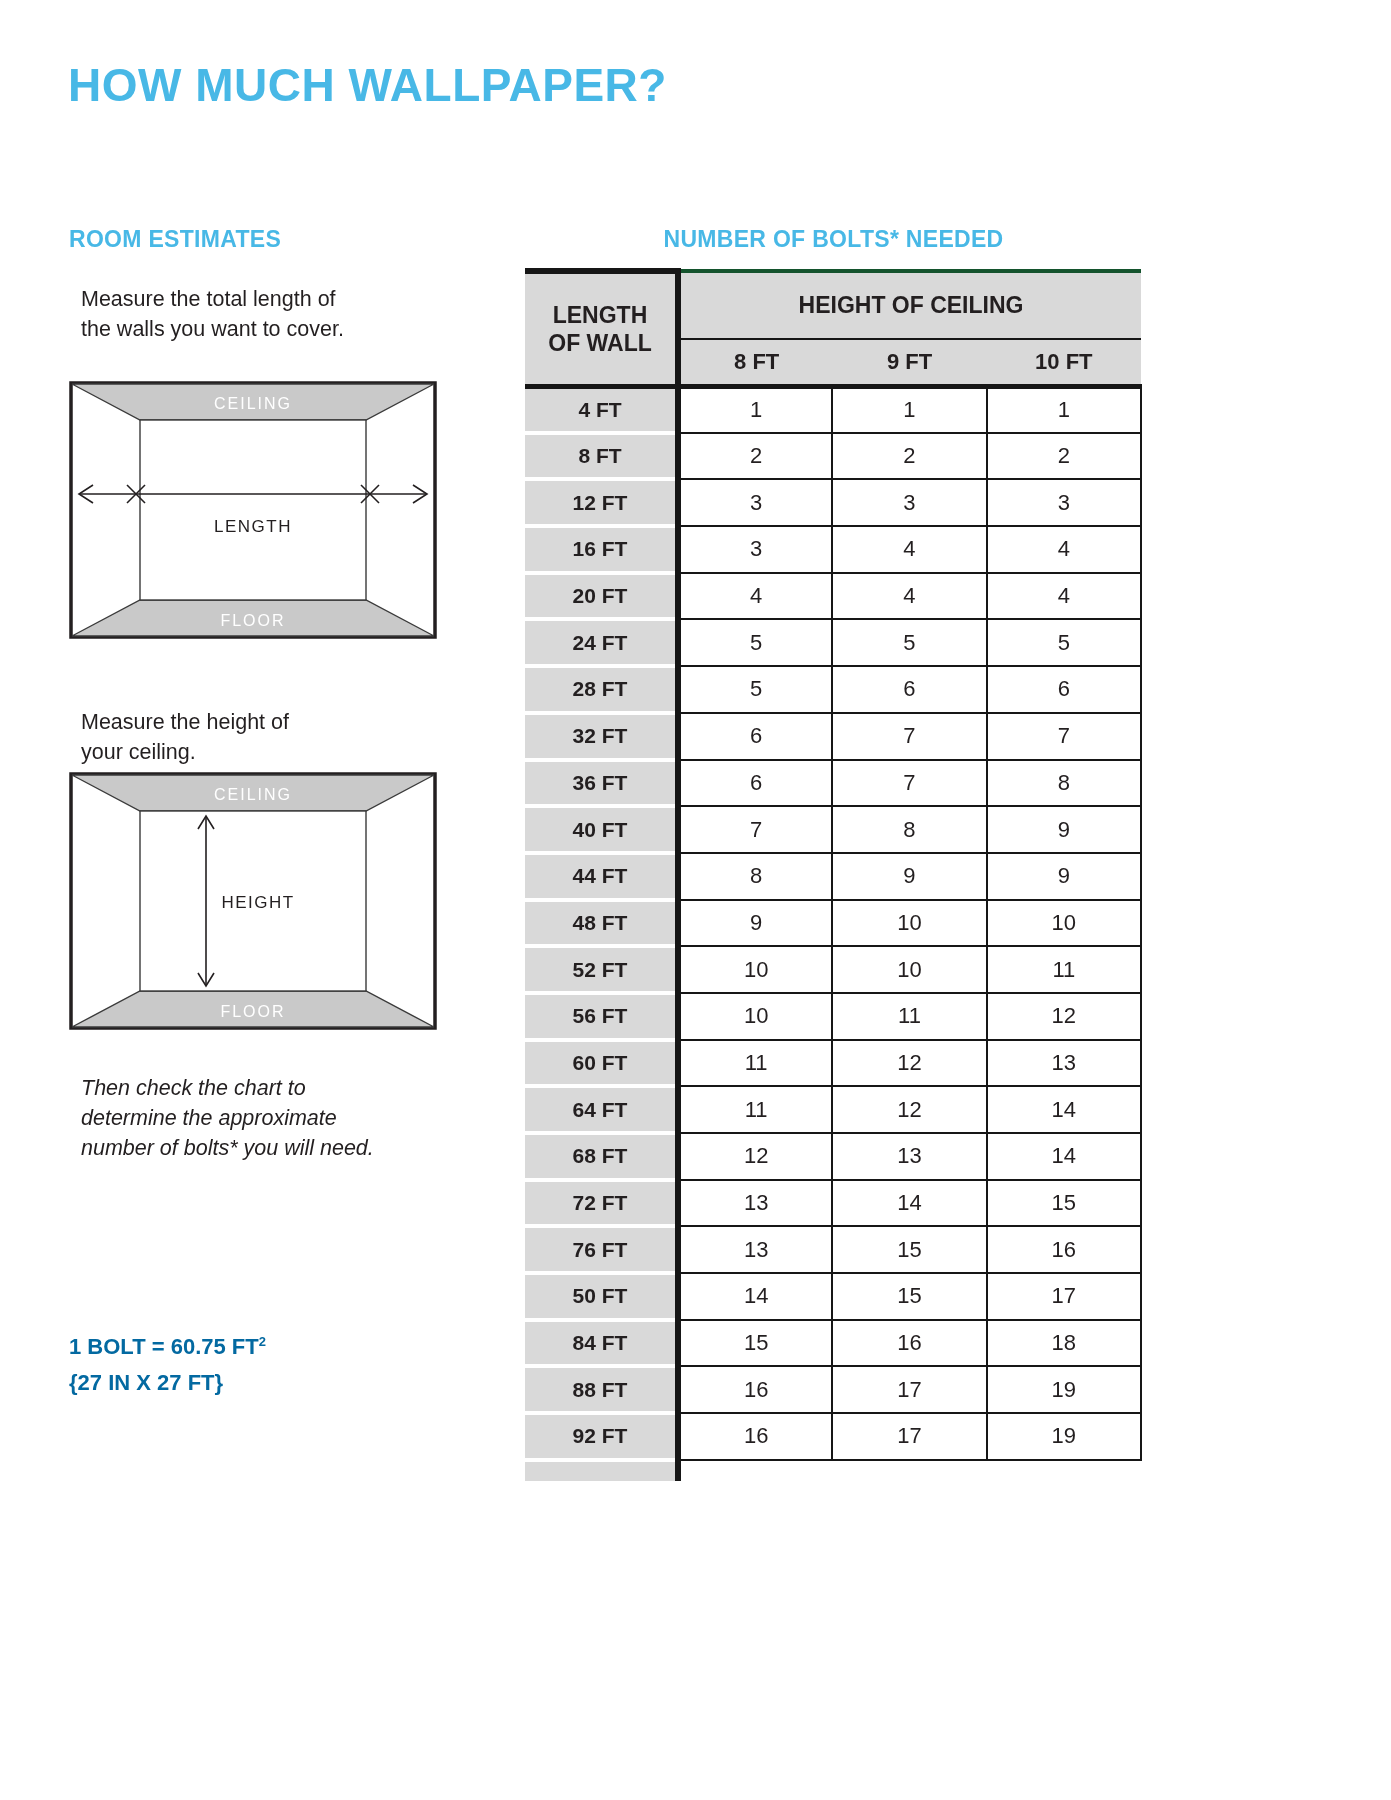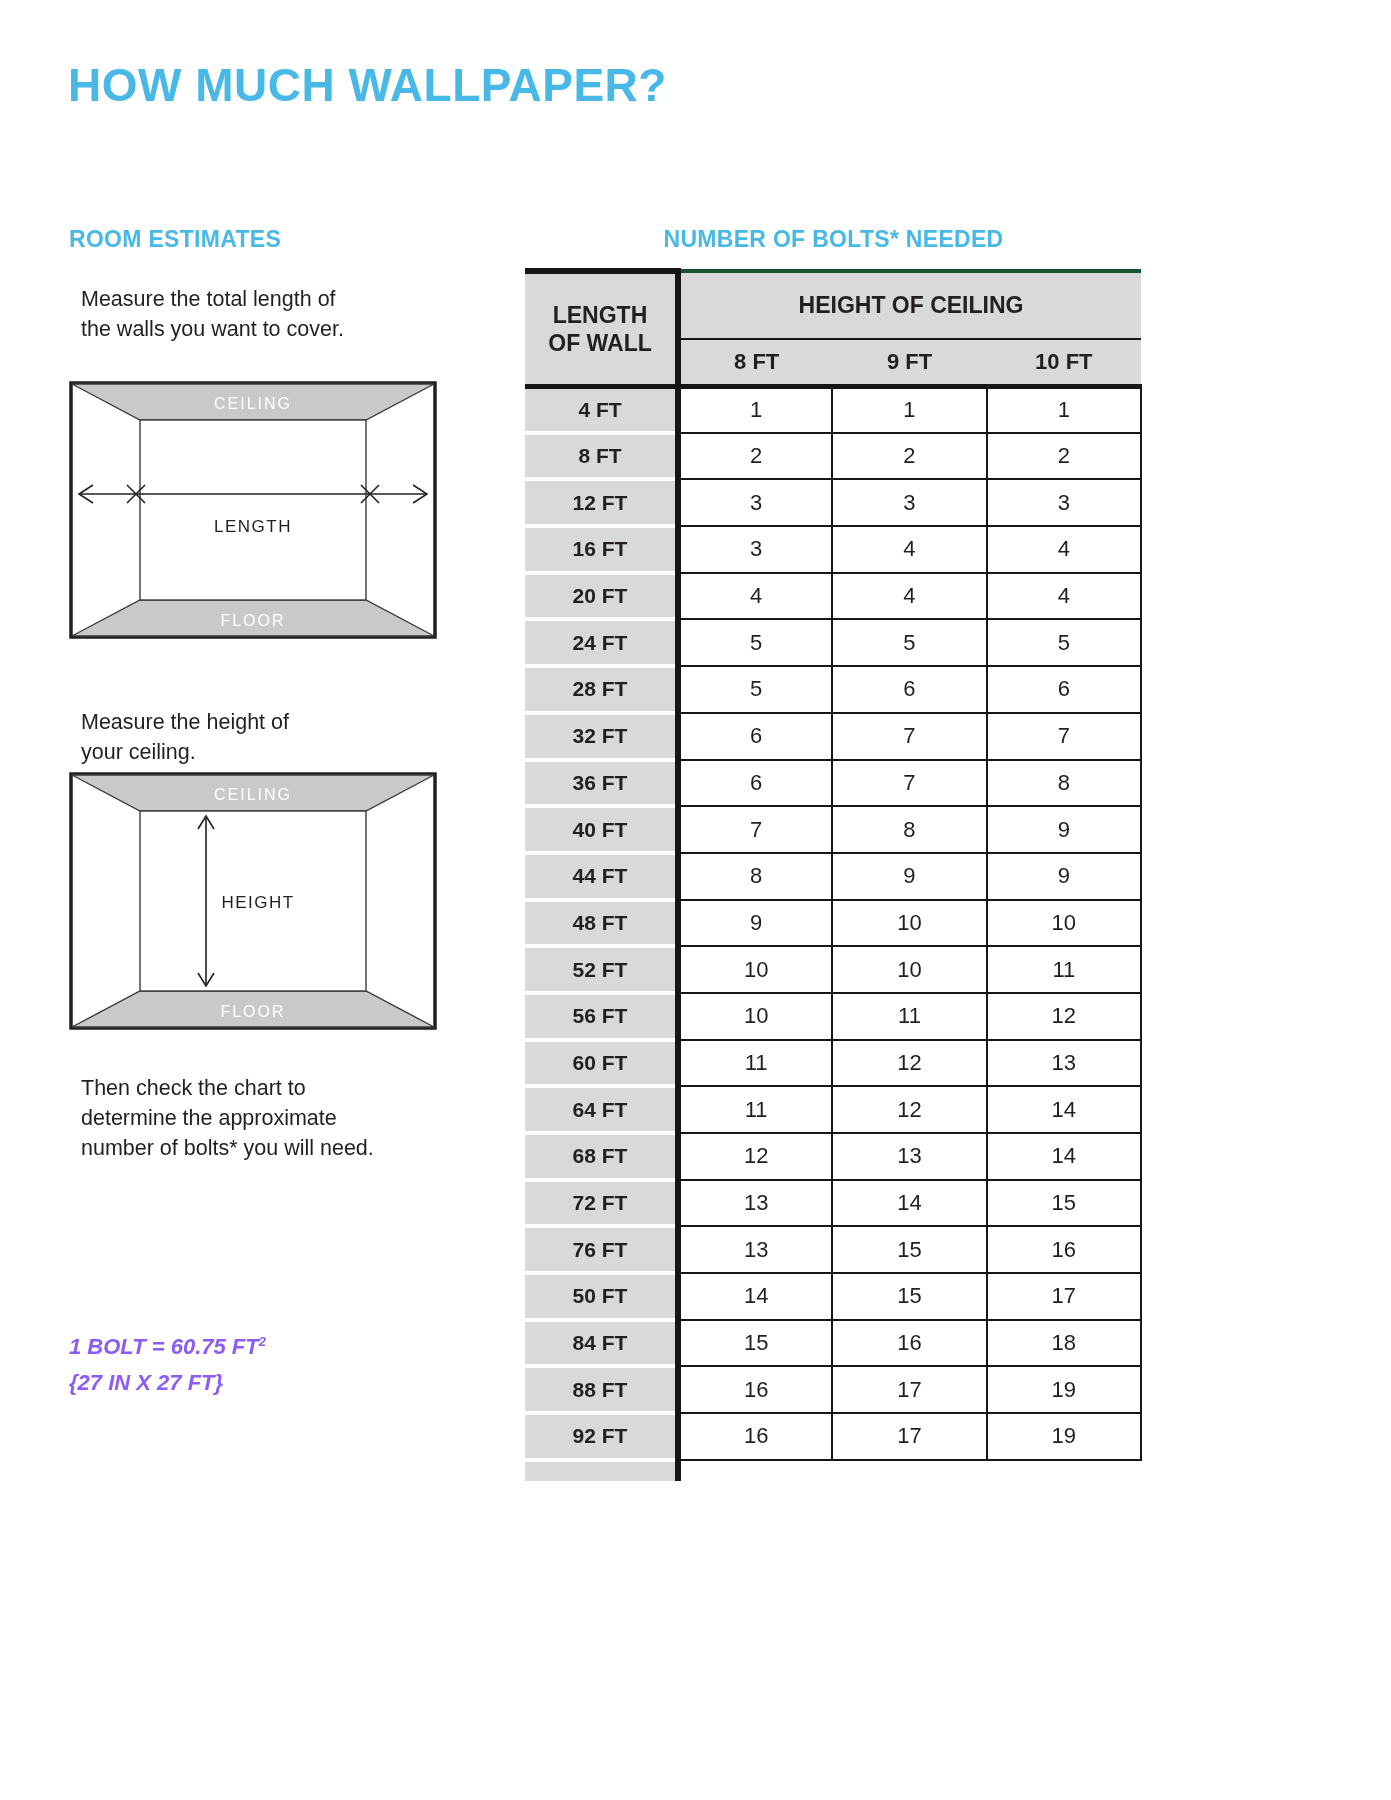--- a/index.html
+++ b/index.html
@@ -34,21 +34,21 @@
   .para {
     position: absolute;
     left: 81px;
     font-size: 21.5px;
     line-height: 30px;
     white-space: pre-line;
     color: #231f20;
   }
   .para-1 { top: 284px; }
   .para-2 { top: 680px; margin-top: 27px; }
-  .para-3 { top: 1073px; }
+  .para-3 { top: 1073px; font-style: italic; }
   .diagram {
     position: absolute;
     left: 69px;
     width: 368px;
     height: 258px;
   }
   .diagram-1 { top: 381px; }
   .diagram-2 { top: 772px; }
   .room-outline { fill: #ffffff; stroke: #231f20; stroke-width: 3.5; }
   .band { fill: #c9c9c9; stroke: #3a3a3a; stroke-width: 1.4; }
@@ -78,22 +78,21 @@
     color: #231f20;
   }
   .footnote .indent { padding-left: 20px; }
   .bolt-info {
     position: absolute;
     left: 69px;
     top: 1324px;
     font-size: 22px;
     font-weight: 700;
     line-height: 36px;
-    color: #8b5cf6;
-    font-style: italic;
+    color: #0369a1;
   }
   .bolt-info sup { font-size: 13px; }
   .bolt-table-wrap { position: absolute; left: 525px; top: 268px; }
   .bolt-table {
     border-collapse: collapse;
     table-layout: fixed;
     width: 617px;
     font-family: "Liberation Sans", sans-serif;
     color: #231f20;
   }

